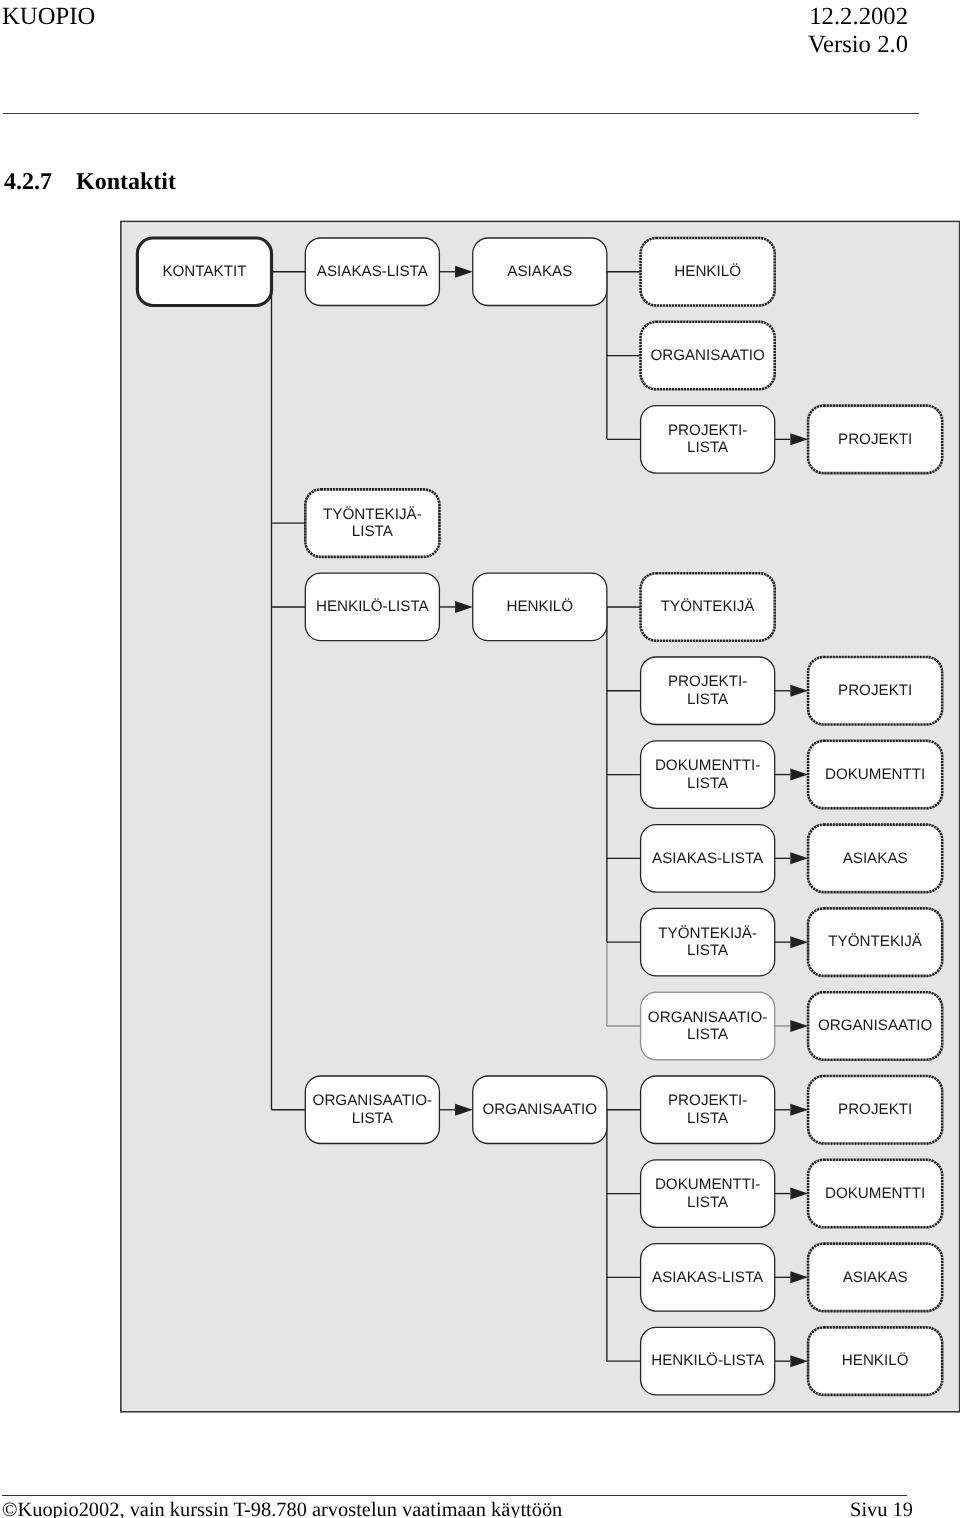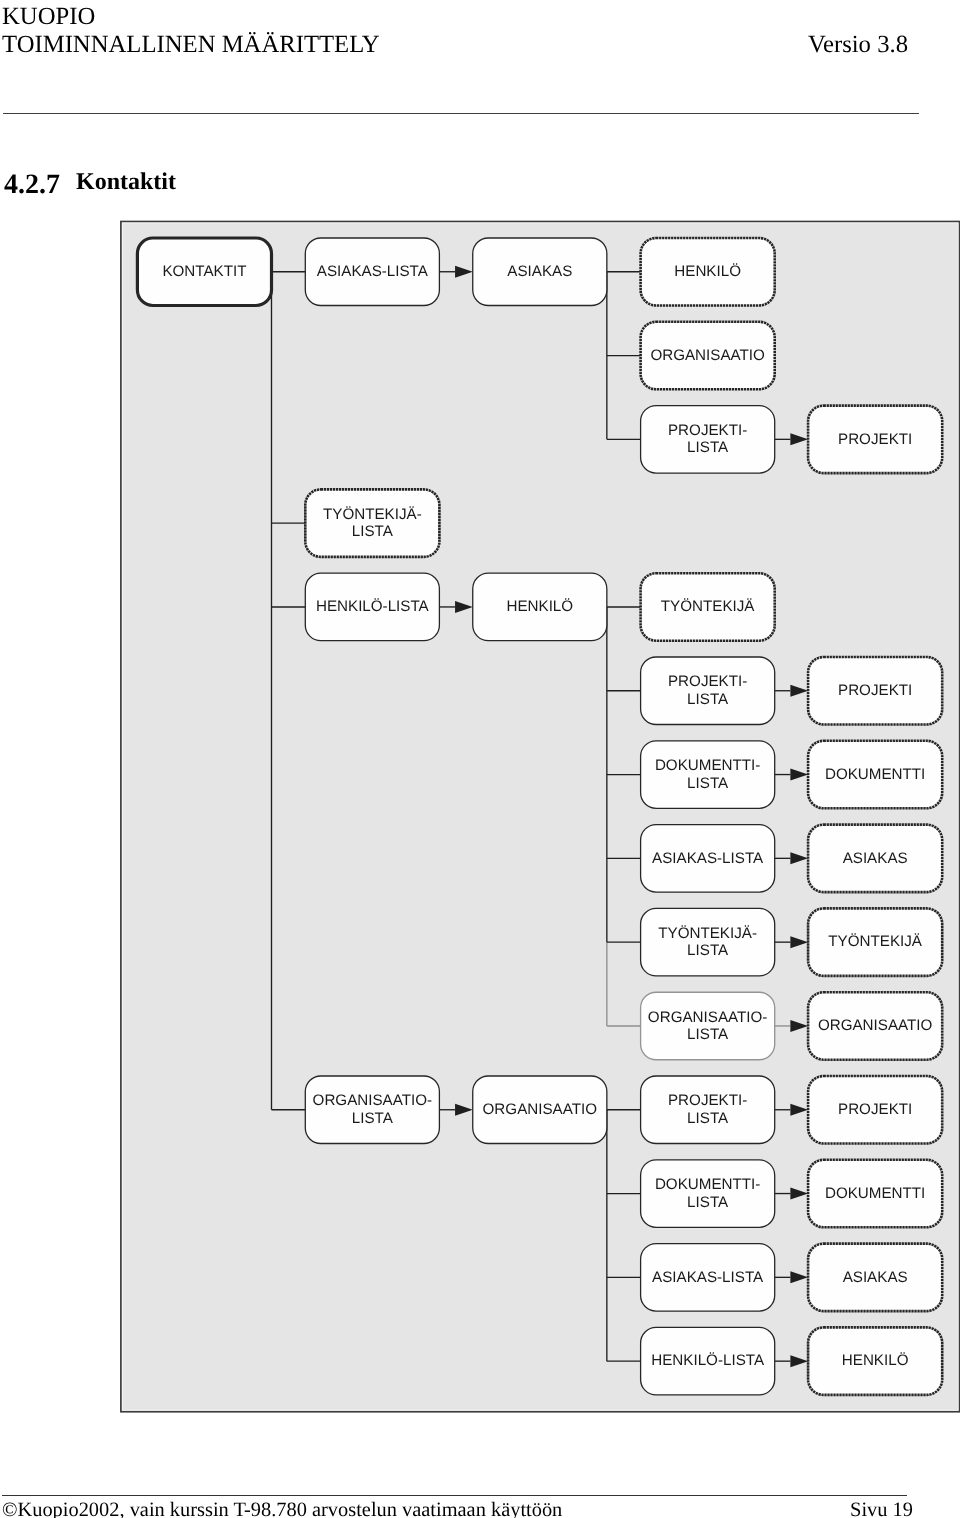--- a/index.html
+++ b/index.html
@@ -11,43 +11,43 @@
   
   .hdr-line{position:absolute;white-space:nowrap;font-size:24.7px;line-height:28px;}
   .hdr-l1{left:2px;top:-1px;}
   .hdr-l2{left:2px;top:27px;}
   .hdr-l3{left:2px;top:55px;}
   .hdr-r1{left:0;top:-1px;width:908px;text-align:right;}
   .hdr-r2{left:0;top:27px;width:908px;text-align:right;}
   .hdr-rule{position:absolute;left:2.8px;top:108.8px;width:916.5px;height:1.3px;
             background:#3f3f3f;}
   
-  .sec-num{position:absolute;left:4px;top:165px;font-size:28px;font-weight:bold;}
+  .sec-num{position:absolute;left:4px;top:165px;font-size:24px;font-weight:bold;}
   .sec-ttl{position:absolute;left:76px;top:165px;font-size:24px;font-weight:bold;}
   
   .ftr-rule{position:absolute;left:2.2px;top:1490.9px;width:904.5px;height:1.3px;
             background:#333333;}
   .ftr-l{position:absolute;left:2px;top:1495px;font-size:20.4px;white-space:nowrap;}
   .ftr-r{position:absolute;left:0;top:1495px;width:913px;text-align:right;font-size:20.4px;}
   
   #diagram{position:absolute;left:120px;top:216px;width:840px;height:1193px;opacity:0.999;will-change:opacity;}
   #svg{position:absolute;left:0;top:0;display:block;opacity:0.999;}
   #labels{position:absolute;left:0;top:0;width:840px;height:1193px;}
   .nlabel{position:absolute;display:flex;align-items:center;justify-content:center;
           font-family:"Liberation Sans",sans-serif;font-size:15.2px;color:#1a1a1a;
           line-height:17.4px;white-space:pre;text-align:center;}
 
 </style>
 </head>
 <body>
 
 <div class="page">
   <div class="hdr-line hdr-l1">KUOPIO</div>
-  <div class="hdr-line hdr-l2">TOIMINNALLINEN MÄÄRITTELY</div>
-  <div class="hdr-line hdr-r2">Versio 3.8</div>
+  <div class="hdr-line hdr-r1">12.2.2002</div>
+  <div class="hdr-line hdr-r2">Versio 2.0</div>
   <div class="hdr-rule"></div>
 
   <div class="sec-num">4.2.7</div>
   <div class="sec-ttl">Kontaktit</div>
 
   <div id="diagram">
     <svg id="svg" width="840" height="1193" viewBox="0 0 840 1193">
         <rect x="0.9" y="1.5" width="838.6" height="1190.25" fill="#e5e5e5" stroke="#3c3c3c" stroke-width="1.7"></rect>
         <rect x="2.5" y="3.1" width="835.4" height="1187.05" fill="none" stroke="#efefef" stroke-width="1.1"></rect>
         <g>

